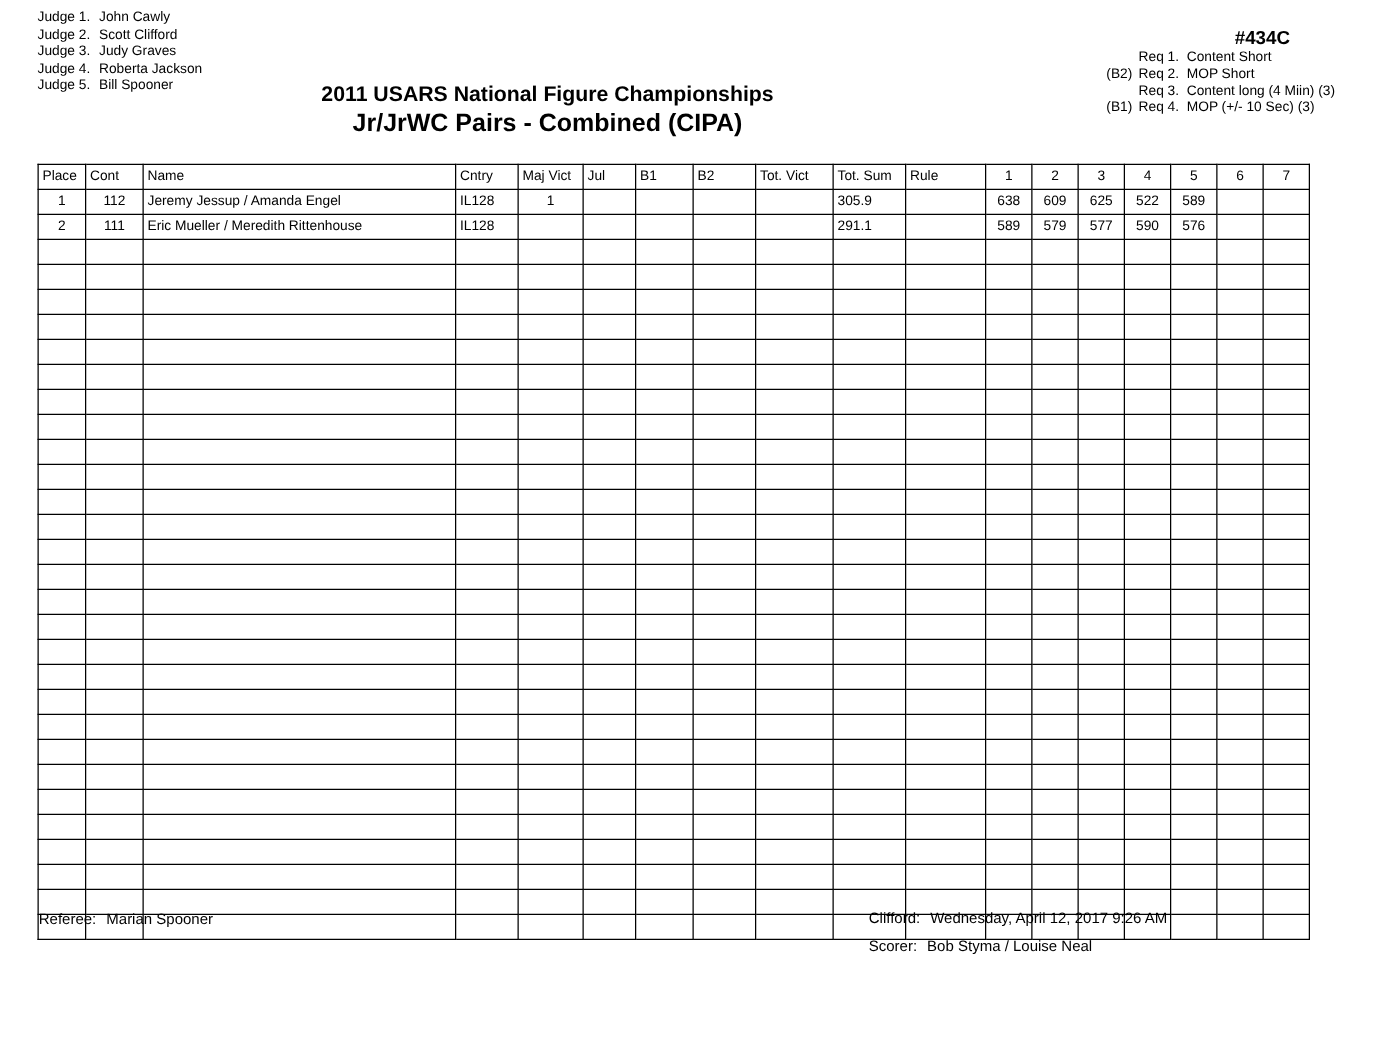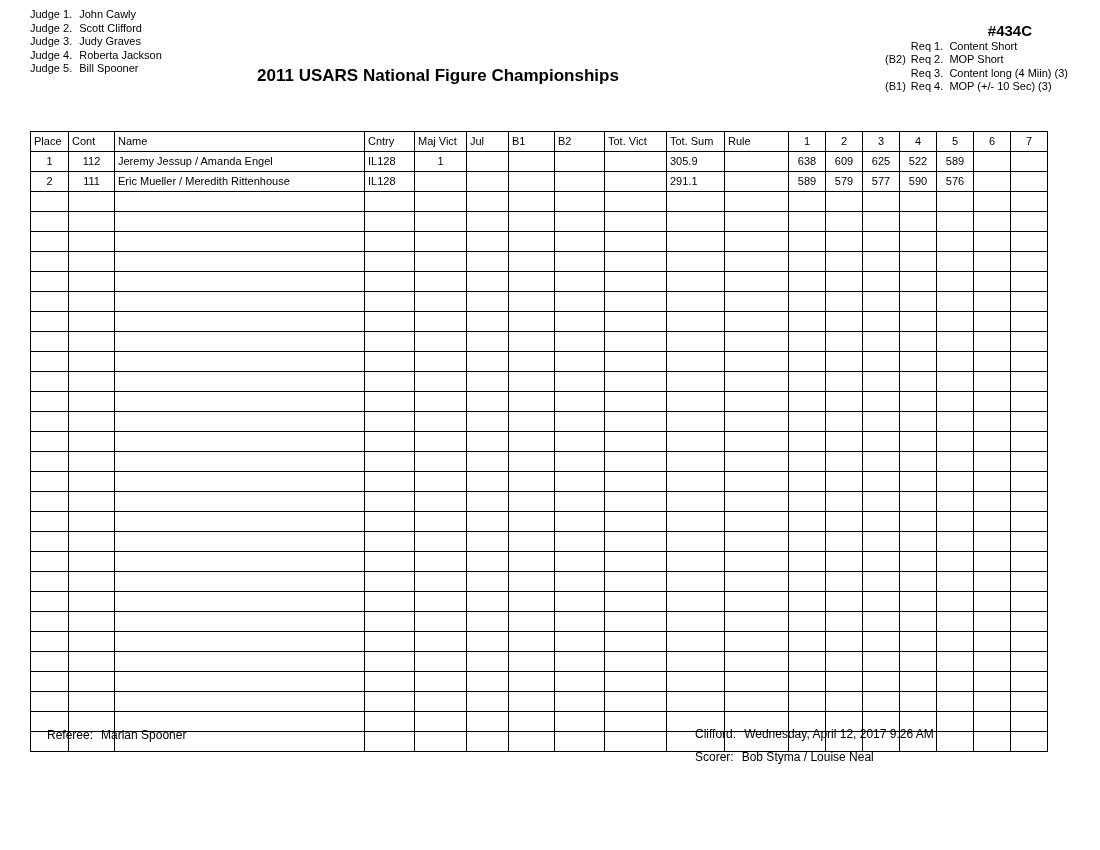--- a/index.html
+++ b/index.html
@@ -21,38 +21,39 @@
   .req-row { display: flex; }
   .req-prefix { width: 26px; text-align: right; margin-right: 5px; flex: none; }
   .req-text { white-space: pre; }
   table { position: absolute; left: 30px; top: 131px; border-collapse: collapse; table-layout: fixed; }
   th, td {
     border: 1px solid #000; font-size: 11px; height: 19px;
     padding: 0 3px; white-space: nowrap; overflow: hidden; font-weight: normal;
     line-height: 19px;
   }
   th { text-align: left; }
-  .footer-referee { position: absolute; left: 47px; top: 728px; font-size: 12px; }
+  .footer-referee { position: absolute; left: 31px; top: 728px; font-size: 12px; }
   .footer-printed { position: absolute; left: 695px; top: 727px; font-size: 12px; }
   .footer-scorer  { position: absolute; left: 695px; top: 750px; font-size: 12px; }
   .lbl { margin-right: 8px; }
 </style>
 </head>
 <body>
 
 <div class="judges">
     <div><span>Judge 1.</span><span class="judge-name">John Cawly</span></div>
     <div><span>Judge 2.</span><span class="judge-name">Scott Clifford</span></div>
     <div><span>Judge 3.</span><span class="judge-name">Judy Graves</span></div>
     <div><span>Judge 4.</span><span class="judge-name">Roberta Jackson</span></div>
     <div><span>Judge 5.</span><span class="judge-name">Bill Spooner</span></div>
   </div>
 
 <div class="center-head">
   <div class="title">2011 USARS National Figure Championships</div>
+  <div class="event">Jr/JrWC Pairs - Combined (CIPA)</div>
 </div>
 
 <div class="right-head">
   <div class="code">#434C</div>
   <div>
       <div class="req-row">
         <span class="req-prefix"></span>
         <span class="req-text">Req 1.  Content Short</span>
       </div>
       <div class="req-row">

